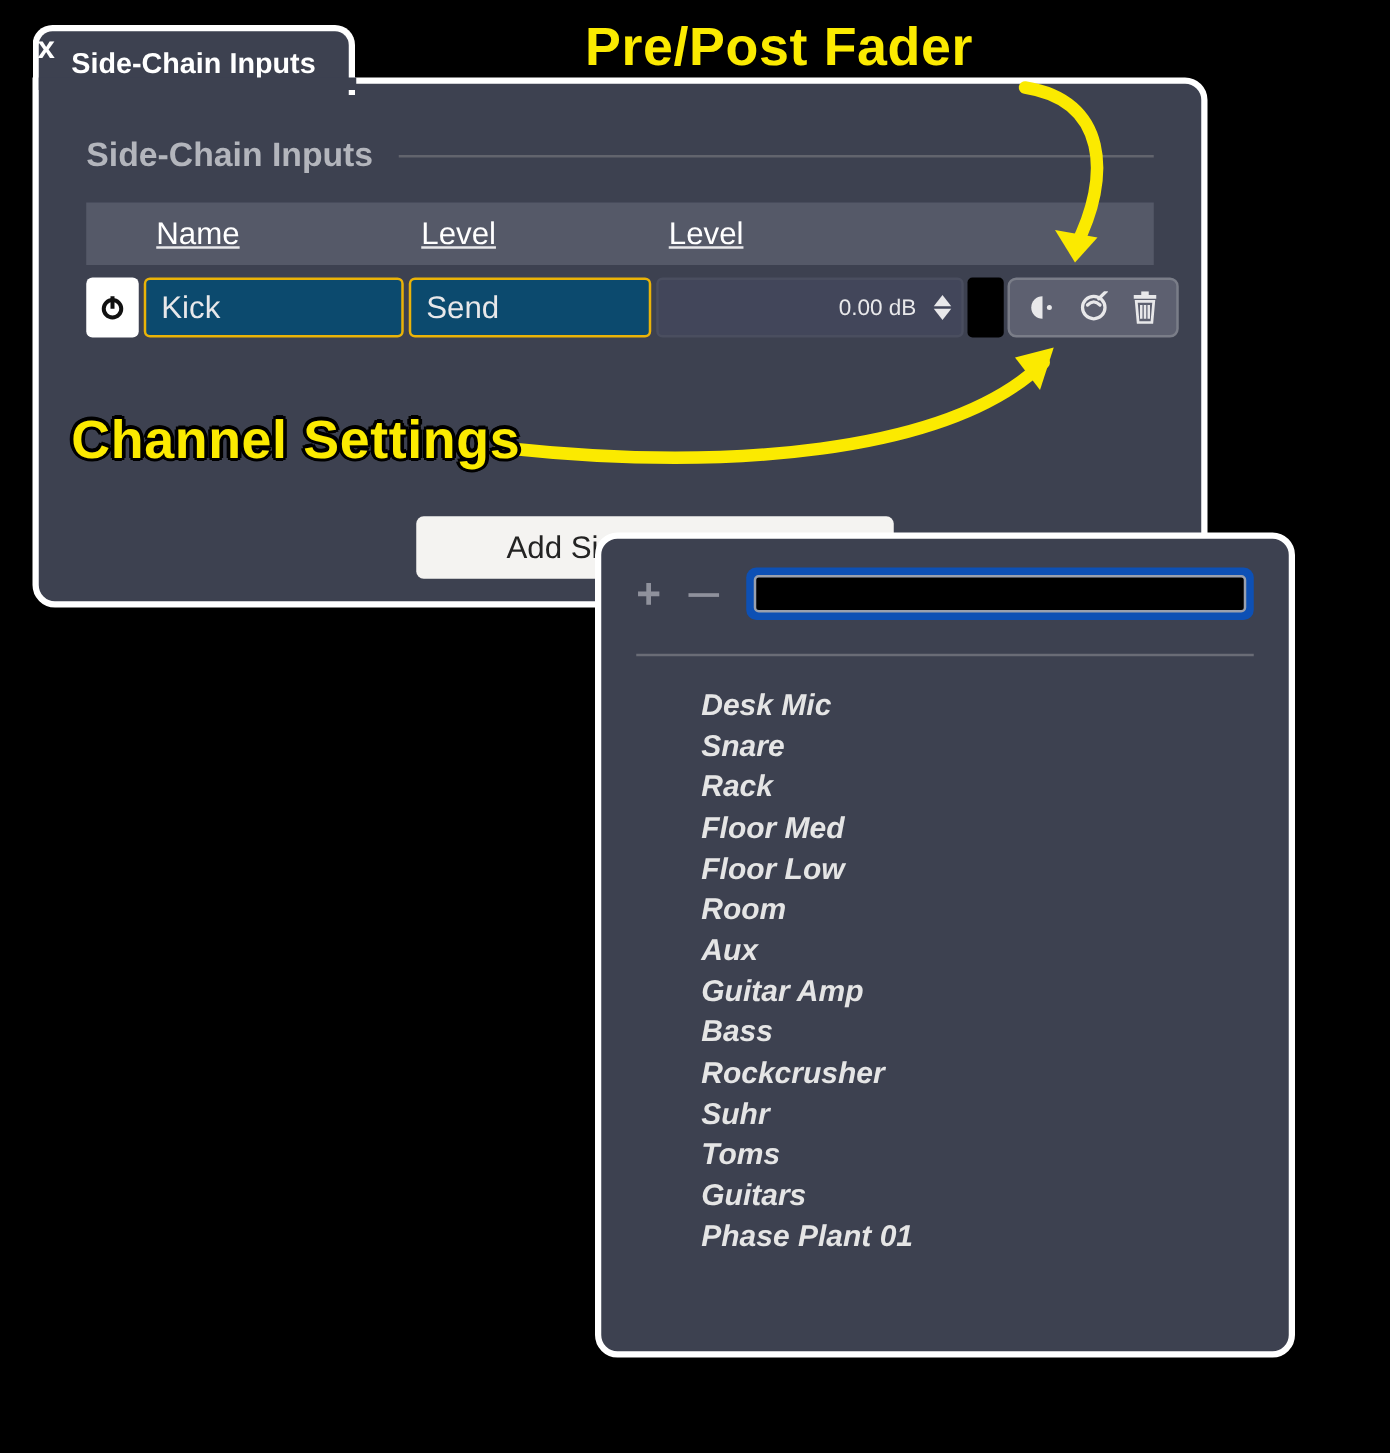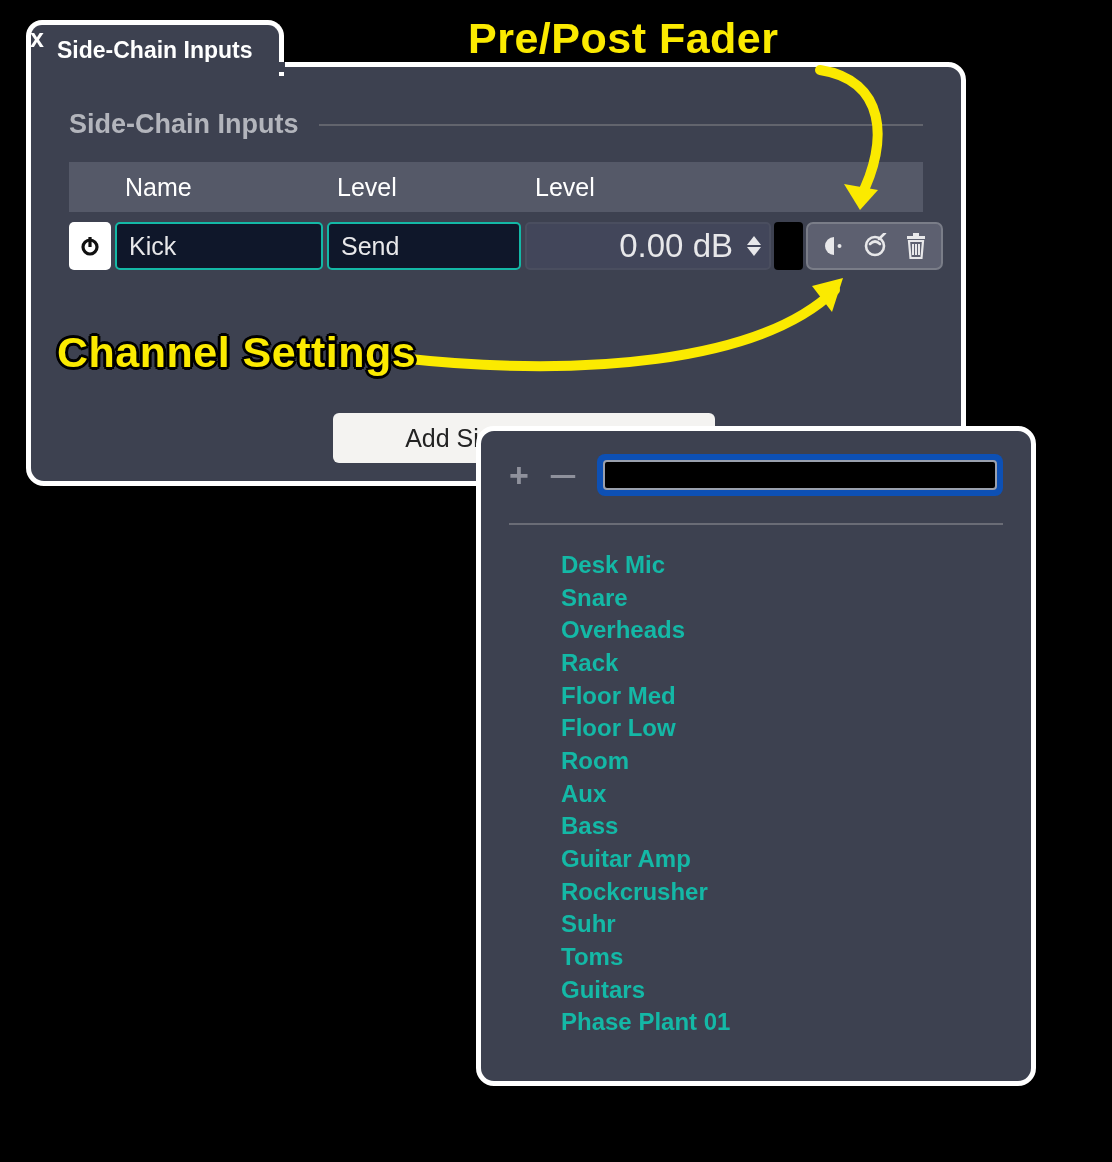--- a/index.html
+++ b/index.html
@@ -64,57 +64,58 @@
   .section-head .rule {
     flex: 1; height: 2px; background: #62646d;
   }
 
   .grid-head {
     display: grid;
     grid-template-columns: 42px 212px 198px 284px 128px;
     align-items: center;
     background: #555968;
     height: 50px;
+    text-decoration: underline;
   }
   .grid-head > div {
     font-size: 25px;
     color: #fff;
     padding-left: 14px;
   }
 
   .grid-row {
     display: grid;
     grid-template-columns: 42px 212px 198px 250px 32px 140px;
     align-items: stretch;
     margin-top: 10px;
     height: 48px;
   }
   .cell-power {
     background: #fff;
     border-radius: 5px;
     display: flex; align-items: center; justify-content: center;
   }
   .cell-name, .cell-type {
-    background: #0f172a;
+    background: #0c4a6e;
     border-radius: 5px;
-    border: 2px solid #14b8a6;
+    border: 2px solid #eab308;
     margin-left: 4px;
     display: flex; align-items: center;
     padding-left: 12px;
     font-size: 25px;
   }
   .cell-level {
     background: #42465a;
     border-radius: 5px;
     border: 2px solid #4a4e5f;
     margin-left: 4px;
     display: flex; align-items: center; justify-content: flex-end;
     padding-right: 36px;
     position: relative;
-    font-size: 33px;
+    font-size: 18px;
   }
   .stepper {
     position: absolute; right: 8px; top: 50%; transform: translateY(-50%);
     display: flex; flex-direction: column; gap: 2px;
   }
   .stepper span {
     width: 0; height: 0;
     border-left: 7px solid transparent;
     border-right: 7px solid transparent;
   }
@@ -186,24 +187,25 @@
   .p2-divider {
     margin: 26px 28px 0 28px;
     height: 2px; background: #6a6c76;
   }
   .p2-list {
     padding: 24px 28px 0 80px;
   }
   .p2-list .item {
     font-size: 24px;
     font-weight: 700;
-    color: #14b8a6;
+    color: #e5e5e5;
     line-height: 1.32;
     cursor: pointer;
     margin-bottom: 1px;
+    font-style: italic;
   }
 
   
   .annot {
     position: absolute;
     font-size: 43px;
     font-weight: 600;
     color: #fbea00;
     text-shadow:
       -2px -2px 0 #000, 2px -2px 0 #000, -2px 2px 0 #000, 2px 2px 0 #000,
@@ -291,28 +293,27 @@
     <div class="p2-plus">+</div>
     <div class="p2-minus">–</div>
     <div class="search-wrap">
       <div class="search-inner"></div>
     </div>
   </div>
   <div class="p2-divider"></div>
   <div class="p2-list" id="picker-list">
       <div class="item">Desk Mic</div>
       <div class="item">Snare</div>
-      <div class="item">Overheads</div>
       <div class="item">Rack</div>
       <div class="item">Floor Med</div>
       <div class="item">Floor Low</div>
       <div class="item">Room</div>
       <div class="item">Aux</div>
+      <div class="item">Guitar Amp</div>
       <div class="item">Bass</div>
-      <div class="item">Guitar Amp</div>
       <div class="item">Rockcrusher</div>
       <div class="item">Suhr</div>
       <div class="item">Toms</div>
       <div class="item">Guitars</div>
       <div class="item">Phase Plant 01</div>
     </div>
 </div>
 
 <div class="annot a1">Pre/Post Fader</div>
 <div class="annot a2">Channel Settings</div>

